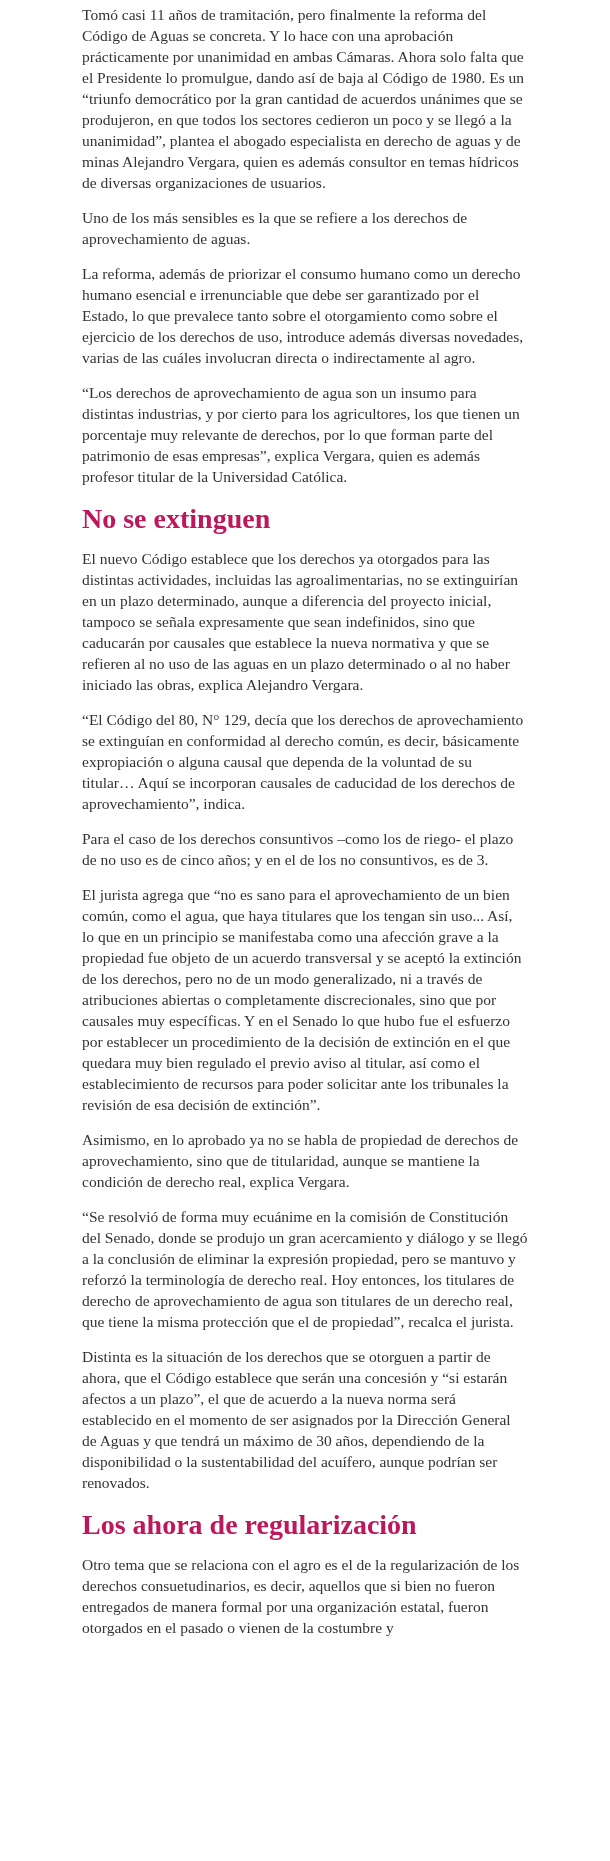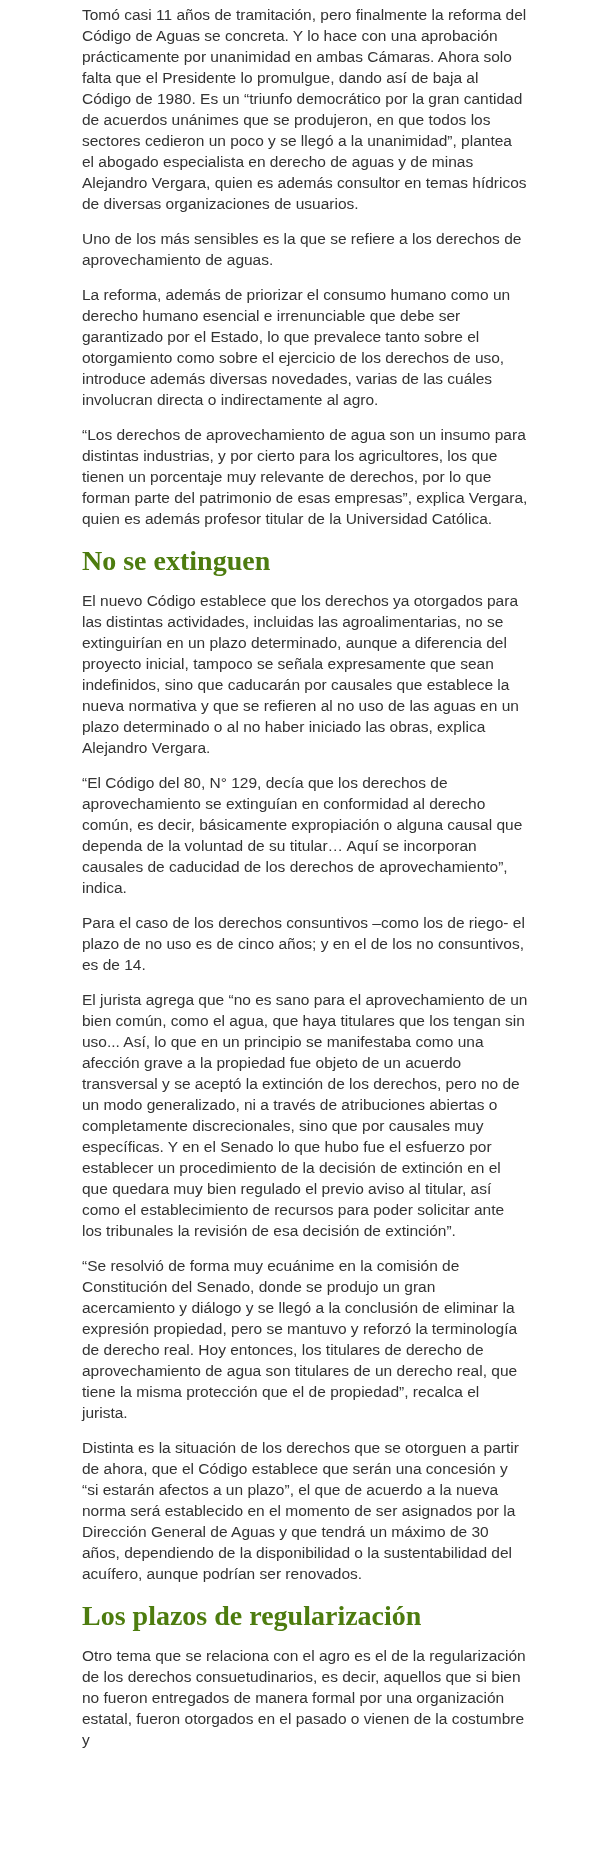--- a/index.html
+++ b/index.html
@@ -17,40 +17,42 @@
     margin: 0 auto;
     padding-top: 4px;
     font-family: "Liberation Sans", "DejaVu Sans", sans-serif;
     font-size: 15.5px;
     line-height: 21px;
     color: #333333;
     text-align: left;
   }
   .article p {
     margin: 0 0 14px 0;
+    font-family: Liberation Serif, serif;
   }
   .article h2 {
     font-family: "Liberation Serif", "DejaVu Serif", serif;
     font-weight: 700;
     font-size: 28px;
     line-height: 32px;
-    color: #4d7c0f;
+    color: #be185d;
     margin: 16px 0 13px 0;
   }
 </style>
 </head>
 <body>
 
 <article class="article">
   <p>Tomó casi 11 años de tramitación, pero finalmente la reforma del Código de Aguas se concreta. Y lo hace con una aprobación prácticamente por unanimidad en ambas Cámaras. Ahora solo falta que el Presidente lo promulgue, dando así de baja al Código de 1980. Es un “triunfo democrático por la gran cantidad de acuerdos unánimes que se produjeron, en que todos los sectores cedieron un poco y se llegó a la unanimidad”, plantea el abogado especialista en derecho de aguas y de minas Alejandro Vergara, quien es además consultor en temas hídricos de diversas organizaciones de usuarios.</p>
   <p>Uno de los más sensibles es la que se refiere a los derechos de aprovechamiento de aguas.</p>
   <p>La reforma, además de priorizar el consumo humano como un derecho humano esencial e irrenunciable que debe ser garantizado por el Estado, lo que prevalece tanto sobre el otorgamiento como sobre el ejercicio de los derechos de uso, introduce además diversas novedades, varias de las cuáles involucran directa o indirectamente al agro.</p>
   <p>“Los derechos de aprovechamiento de agua son un insumo para distintas industrias, y por cierto para los agricultores, los que tienen un porcentaje muy relevante de derechos, por lo que forman parte del patrimonio de esas empresas”, explica Vergara, quien es además profesor titular de la Universidad Católica.</p>
   <h2>No se extinguen</h2>
   <p>El nuevo Código establece que los derechos ya otorgados para las distintas actividades, incluidas las agroalimentarias, no se extinguirían en un plazo determinado, aunque a diferencia del proyecto inicial, tampoco se señala expresamente que sean indefinidos, sino que caducarán por causales que establece la nueva normativa y que se refieren al no uso de las aguas en un plazo determinado o al no haber iniciado las obras, explica Alejandro Vergara.</p>
   <p>“El Código del 80, N° 129, decía que los derechos de aprovechamiento se extinguían en conformidad al derecho común, es decir, básicamente expropiación o alguna causal que dependa de la voluntad de su titular… Aquí se incorporan causales de caducidad de los derechos de aprovechamiento”, indica.</p>
-  <p>Para el caso de los derechos consuntivos –como los de riego- el plazo de no uso es de cinco años; y en el de los no consuntivos, es de 14.</p>
+  <p>Para el caso de los derechos consuntivos –como los de riego- el plazo de no uso es de cinco años; y en el de los no consuntivos, es de 3.</p>
   <p>El jurista agrega que “no es sano para el aprovechamiento de un bien común, como el agua, que haya titulares que los tengan sin uso... Así, lo que en un principio se manifestaba como una afección grave a la propiedad fue objeto de un acuerdo transversal y se aceptó la extinción de los derechos, pero no de un modo generalizado, ni a través de atribuciones abiertas o completamente discrecionales, sino que por causales muy específicas. Y en el Senado lo que hubo fue el esfuerzo por establecer un procedimiento de la decisión de extinción en el que quedara muy bien regulado el previo aviso al titular, así como el establecimiento de recursos para poder solicitar ante los tribunales la revisión de esa decisión de extinción”.</p>
+  <p>Asimismo, en lo aprobado ya no se habla de propiedad de derechos de aprovechamiento, sino que de titularidad, aunque se mantiene la condición de derecho real, explica Vergara.</p>
   <p>“Se resolvió de forma muy ecuánime en la comisión de Constitución del Senado, donde se produjo un gran acercamiento y diálogo y se llegó a la conclusión de eliminar la expresión propiedad, pero se mantuvo y reforzó la terminología de derecho real. Hoy entonces, los titulares de derecho de aprovechamiento de agua son titulares de un derecho real, que tiene la misma protección que el de propiedad”, recalca el jurista.</p>
   <p>Distinta es la situación de los derechos que se otorguen a partir de ahora, que el Código establece que serán una concesión y “si estarán afectos a un plazo”, el que de acuerdo a la nueva norma será establecido en el momento de ser asignados por la Dirección General de Aguas y que tendrá un máximo de 30 años, dependiendo de la disponibilidad o la sustentabilidad del acuífero, aunque podrían ser renovados.</p>
-  <h2>Los plazos de regularización</h2>
+  <h2>Los ahora de regularización</h2>
   <p>Otro tema que se relaciona con el agro es el de la regularización de los derechos consuetudinarios, es decir, aquellos que si bien no fueron entregados de manera formal por una organización estatal, fueron otorgados en el pasado o vienen de la costumbre y</p>
 </article>
 
 </body></html>

